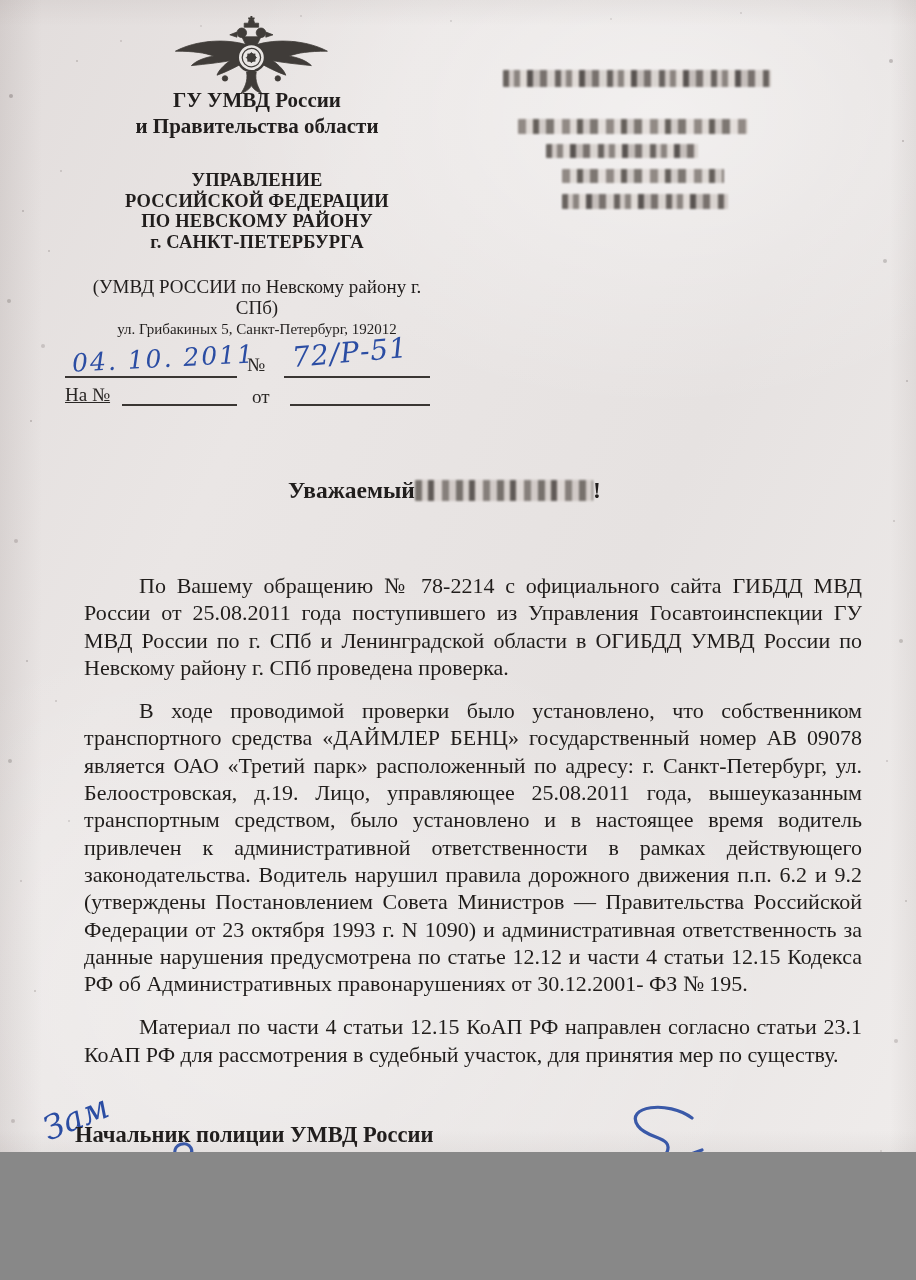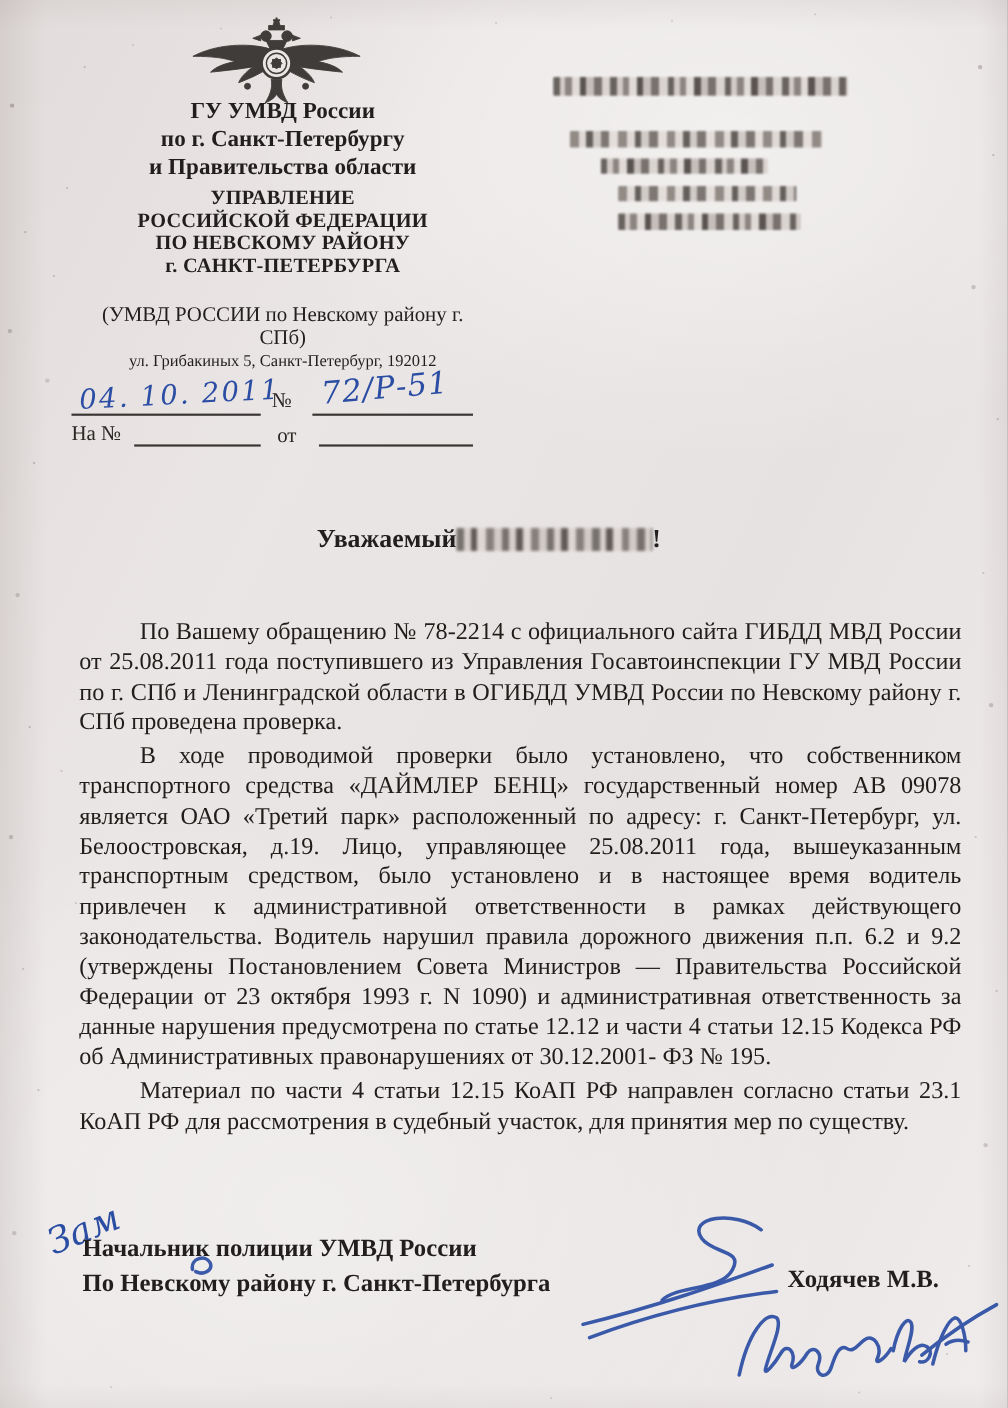--- a/index.html
+++ b/index.html
@@ -1,17 +1,17 @@
 <!DOCTYPE html>
 <html><head>
 <meta charset="utf-8">
 <style>
   html,body{margin:0;padding:0;background:#888;}
   .page{
-    position:relative;width:916px;height:1280px;overflow:hidden;
+    position:relative;width:916px;height:1152px;overflow:hidden;
     font-family:"Liberation Serif","DejaVu Serif",serif;color:#211e1d;
     background-color:#e8e4e3;
     background-image:
       linear-gradient(to right, rgba(110,95,92,.12), rgba(0,0,0,0) 42px),
       linear-gradient(to left, rgba(120,105,102,.09), rgba(0,0,0,0) 26px),
       linear-gradient(to bottom, rgba(110,95,92,.07), rgba(0,0,0,0) 26px),
       linear-gradient(to top, rgba(110,95,92,.06), rgba(0,0,0,0) 22px),
       radial-gradient(ellipse 620px 420px at 72% 10%, rgba(255,255,255,.45), rgba(255,255,255,0) 70%),
       radial-gradient(ellipse 700px 520px at 30% 86%, rgba(255,255,255,.40), rgba(255,255,255,0) 72%),
       linear-gradient(115deg,#e2dddc 0%, #eae6e5 30%, #e6e2e1 62%, #efeceb 100%);
@@ -41,21 +41,21 @@
   .hw-date{position:absolute;left:72px;top:344px;font-size:25px;transform:rotate(-3deg);letter-spacing:2px;}
   .hw-num{position:absolute;left:292px;top:336px;font-size:28px;transform:rotate(-5deg);letter-spacing:1px;}
   .ink{color:#2b4da3;}
   .px{position:absolute;filter:blur(1.2px);border-radius:1px;opacity:.92;}
   .pxA{background:repeating-linear-gradient(90deg,#5e5854 0 6px,#cfc8c4 6px 11px,#837c77 11px 17px,#e0dad6 17px 24px,#4d4744 24px 30px,#c2bbb7 30px 37px,#6e6763 37px 44px,#d8d2ce 44px 52px);}
   .pxB{background:repeating-linear-gradient(90deg,#8a827d 0 8px,#ded8d4 8px 15px,#5a544f 15px 21px,#cfc9c5 21px 28px,#746d68 28px 36px,#e3ddda 36px 44px);}
   .salutation{position:absolute;left:288px;top:477px;display:flex;align-items:center;gap:0;font-weight:bold;font-size:23.5px;}
   .name-redacted{display:inline-block;width:178px;height:21px;position:relative;filter:blur(1.3px);border-radius:1px;opacity:.9;
     background:repeating-linear-gradient(90deg,#6b6560 0 7px,#d5ceca 7px 13px,#524c48 13px 19px,#ddd6d3 19px 27px,#7c7570 27px 34px,#cfc8c5 34px 41px);}
   .body-text{position:absolute;left:68px;top:556px;width:810px;font-size:22px;line-height:27.3px;text-align:justify;color:#201d1b;}
-  .body-text p{margin:4px;text-indent:55px;}
+  .body-text p{margin:16px;text-indent:55px;}
   .sig-line{position:absolute;font-weight:bold;font-size:22.5px;white-space:nowrap;}
   .hw-zam{position:absolute;left:42px;top:1098px;font-size:33px;transform:rotate(-22deg);}
   .ink-overlay{position:absolute;left:0;top:1080px;width:916px;height:200px;pointer-events:none;}
 </style>
 </head>
 <body>
 
 <div class="page">
   <div class="speckles"></div>
 
@@ -79,38 +79,37 @@
         <rect x="98.5" y="57.5" width="9" height="9" transform="rotate(45 103 62)"></rect>
         <path d="M97 80 C 99 92, 94 100, 90 107 C 97 104, 101 101, 103 97 C 105 101, 109 104, 116 107 C 112 100, 107 92, 109 80 z"></path>
         <circle cx="70" cy="88" r="3.4"></circle>
           <circle cx="136" cy="88" r="3.4"></circle>
       </g>
     </svg>
   </div>
 
   <div class="org-top">
     <div>ГУ УМВД России</div>
-    <div>по г. Санкт-Петербургу</div>
     <div>и Правительства области</div>
   </div>
   <div class="org-main">
     <div>УПРАВЛЕНИЕ</div>
     <div>РОССИЙСКОЙ ФЕДЕРАЦИИ</div>
     <div>ПО НЕВСКОМУ РАЙОНУ</div>
     <div>г. САНКТ-ПЕТЕРБУРГА</div>
   </div>
   <div class="org-paren">(УМВД РОССИИ по Невскому району г. СПб)</div>
   <div class="address">ул.  Грибакиных 5, Санкт-Петербург, 192012</div>
 
   <span class="rule" style="left:65px;top:376px;width:172px;"></span>
   <span class="ref-label" style="left:247px;top:354px;">№</span>
   <span class="rule" style="left:284px;top:376px;width:146px;"></span>
   <span class="hand ink hw-date">04. 10. 2011</span>
   <span class="hand ink hw-num">72/Р-51</span>
-  <span class="ref-label" style="left:65px;top:384px;">На  №</span>
+  <span class="ref-label" style="left:65px;top:384px;text-decoration:underline;">На  №</span>
   <span class="rule" style="left:122px;top:404px;width:115px;"></span>
   <span class="ref-label" style="left:252px;top:386px;">от</span>
   <span class="rule" style="left:290px;top:404px;width:140px;"></span>
 
   <div>
     <div class="px pxA" style="left:503px;top:70px;width:268px;height:17px;"></div>
     <div class="px pxB" style="left:518px;top:119px;width:230px;height:15px;"></div>
     <div class="px pxA" style="left:546px;top:144px;width:152px;height:14px;"></div>
     <div class="px pxB" style="left:562px;top:169px;width:162px;height:14px;"></div>
     <div class="px pxA" style="left:562px;top:194px;width:166px;height:15px;"></div>

